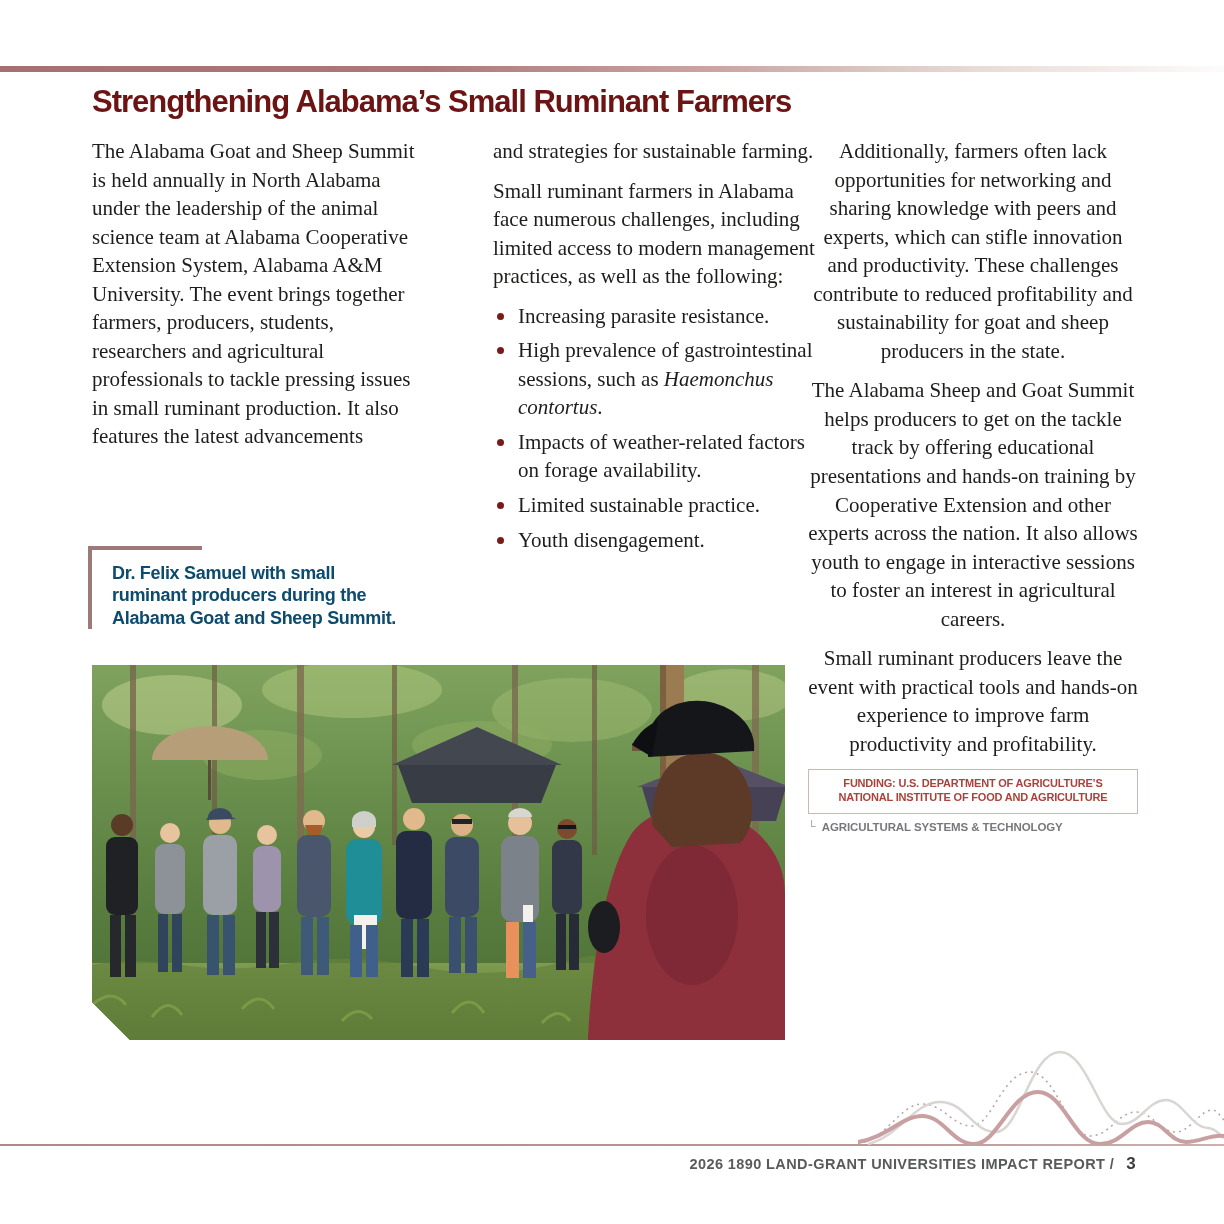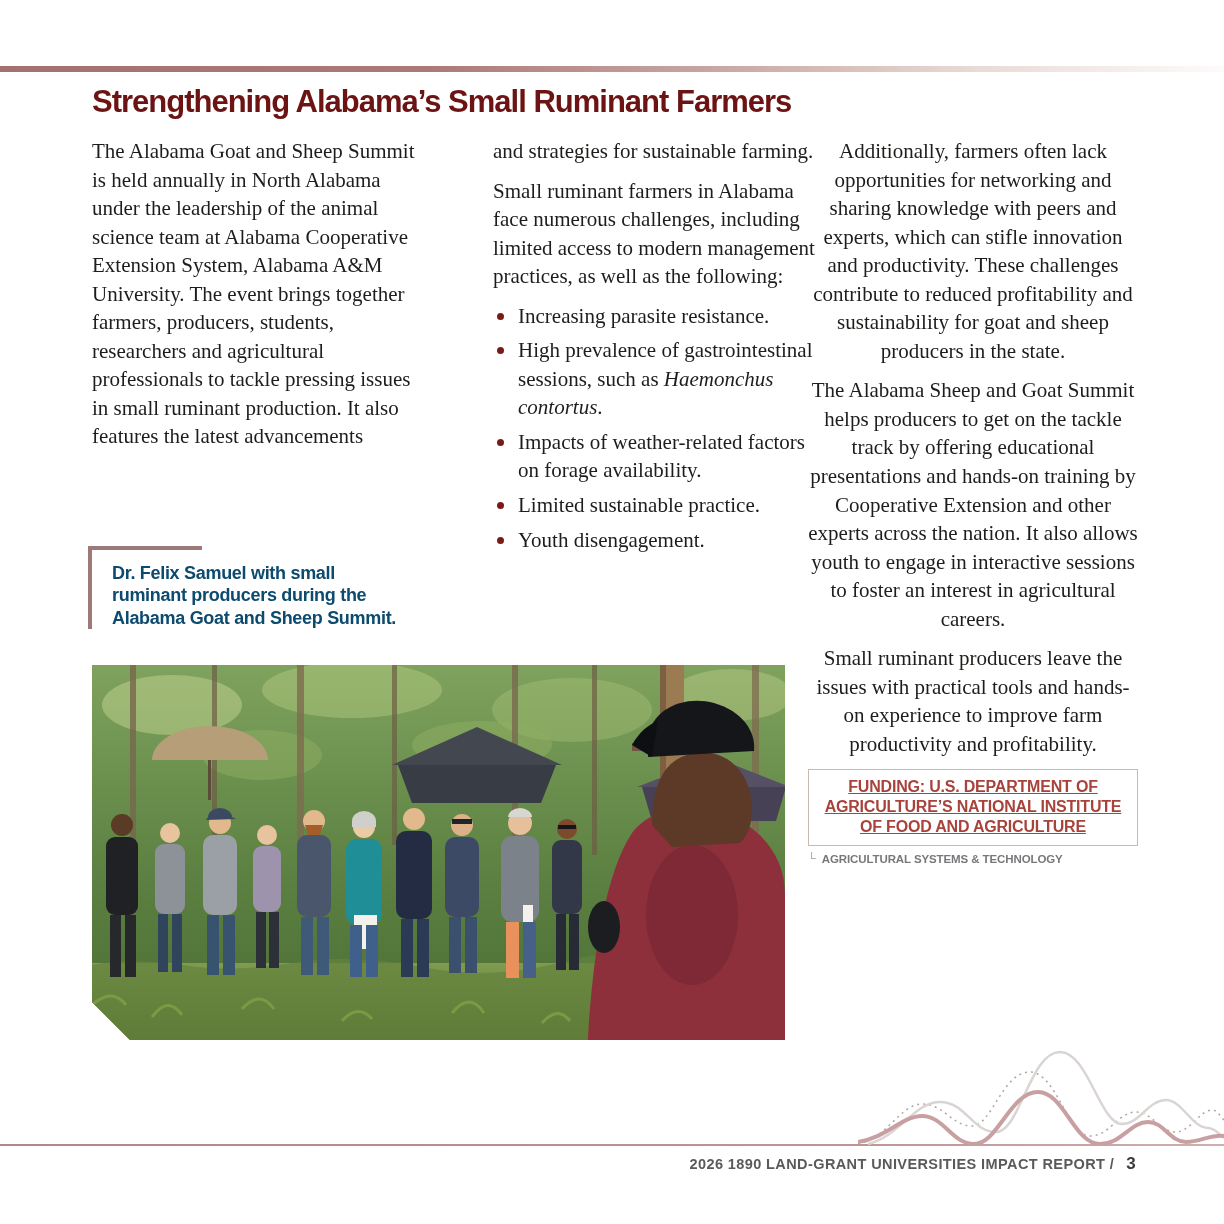--- a/index.html
+++ b/index.html
@@ -85,25 +85,24 @@
   .photo svg { display: block; width: 100%; height: 100%; }
   .funding-box {
     margin-top: 6px;
     width: 330px;
     border: 1px solid #cdb7b5;
     padding: 7px 9px 8px 9px;
   }
   .funding-text {
     font-family: "Liberation Sans", sans-serif;
     font-weight: 700;
-    font-size: 16px;
+    font-size: 11px;
     line-height: 1.25;
     letter-spacing: -0.2px;
     color: #a8433c;
-    text-decoration: underline;
   }
   .program-tag {
     margin-top: 6px;
     display: flex;
     align-items: flex-start;
     gap: 6px;
     font-family: "Liberation Sans", sans-serif;
     font-weight: 700;
     font-size: 11.5px;
     letter-spacing: -0.1px;
@@ -174,21 +173,21 @@
       </li>
       <li>
         <span class="dot"></span><span>Youth disengagement.</span><i></i><span></span>
       </li>
     </ul>
   </div>
 
   <div class="col col-3">
     <p>Additionally, farmers often lack opportunities for networking and sharing knowledge with peers and experts, which can stifle innovation and productivity. These challenges contribute to reduced profitability and sustainability for goat and sheep producers in the state.</p>
     <p>The Alabama Sheep and Goat Summit helps producers to get on the tackle track by offering educational presentations and hands-on training by Cooperative Extension and other experts across the nation. It also allows youth to engage in interactive sessions to foster an interest in agricultural careers.</p>
-    <p>Small ruminant producers leave the issues with practical tools and hands-on experience to improve farm productivity and profitability.</p>
+    <p>Small ruminant producers leave the event with practical tools and hands-on experience to improve farm productivity and profitability.</p>
     <div class="funding-box">
       <div class="funding-text">FUNDING: U.S. DEPARTMENT OF AGRICULTURE’S NATIONAL INSTITUTE OF FOOD AND AGRICULTURE</div>
     </div>
     <div class="program-tag">
       <span class="corner-glyph">└</span>
       <span>AGRICULTURAL SYSTEMS &amp; TECHNOLOGY</span>
     </div>
   </div>
 
   <div class="caption-block">

